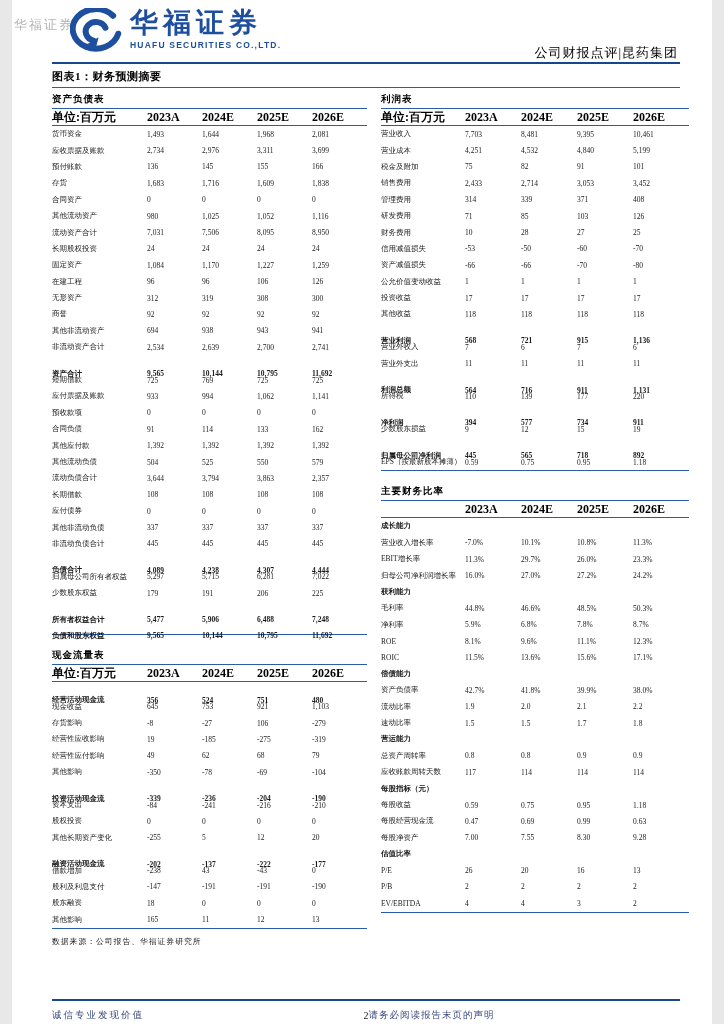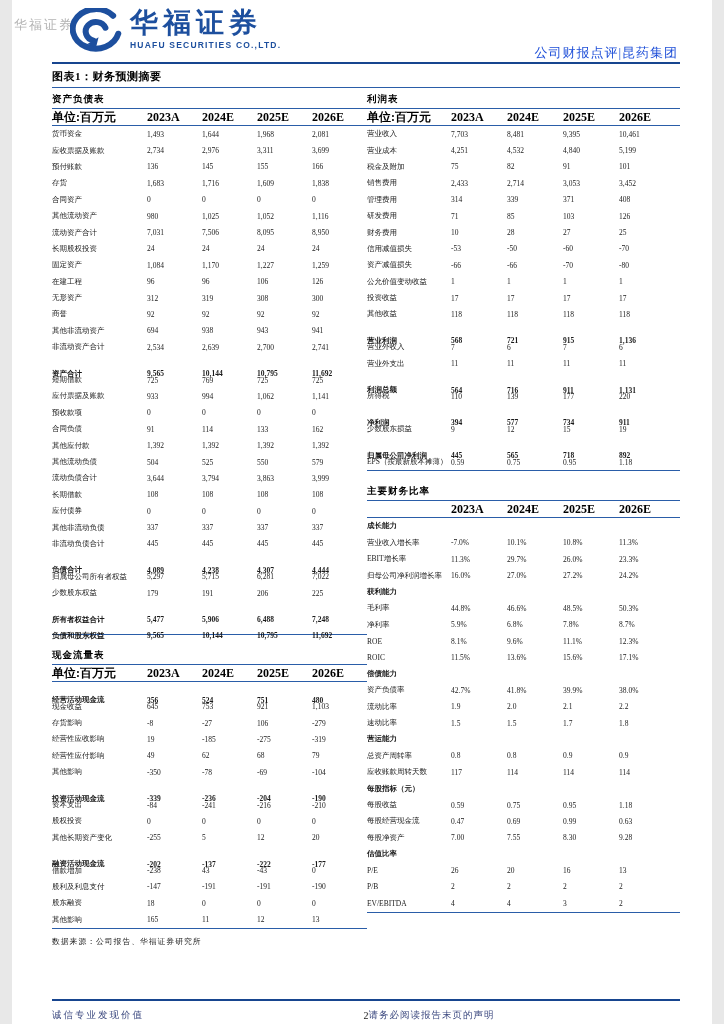--- a/index.html
+++ b/index.html
@@ -9,30 +9,30 @@
   
   .watermark { position:absolute; left:2px; top:16px; font-size:13px; color:#b4b4b4; letter-spacing:2px; z-index:0; }
 
   
   .header { position:relative; height:63px; }
   .brand { position:absolute; left:58px; top:8px; display:flex; align-items:flex-start; }
   .logo-icon { width:52px; height:48px; margin-right:8px; }
   .brand-text { display:flex; flex-direction:column; }
   .brand-cn { font-size:28px; font-weight:bold; color:#1d4f9e; letter-spacing:5px; line-height:30px; font-family:"Liberation Serif",serif; }
   .brand-en { font-size:8.5px; font-weight:bold; color:#1d4f9e; letter-spacing:1.2px; margin-top:2px; font-family:"Liberation Sans",sans-serif; }
-  .report-type { position:absolute; right:34px; top:44px; font-size:13px; color:#1d4ed8; letter-spacing:1px; }
+  .report-type { position:absolute; right:34px; top:44px; font-size:13px; color:#000000; letter-spacing:1px; }
   .header-rule { position:absolute; left:40px; right:32px; top:62px; border-bottom:2px solid #17458f; }
 
   
   .fig-band { margin:4px 32px 0 40px; padding-top:2px; }
   .fig-title { font-size:11px; font-weight:bold; color:#000; letter-spacing:0.5px; }
   .fig-rule { border-bottom:1.4px solid #2a5da8; margin-top:3px; }
 
   
-  .content { display:flex; margin:3px 32px 0 40px; }
+  .content { display:flex; margin:3px 32px 0 40px; gap:14px; }
   .col { flex:1; }
   .col-left  { width:318px; }
   .col-right { width:320px; }
 
   .sec-title { font-size:9.5px; font-weight:bold; color:#000; letter-spacing:1px; margin-top:2px; margin-bottom:2px; }
   .tbl { border-top:1.4px solid #2a5da8; border-bottom:1.8px solid #2a5da8; }
   .t-row { display:flex; align-items:center; height:16.4px; white-space:nowrap; }
   .t-head { border-bottom:1.4px solid #2a5da8; font-weight:bold; height:17px; }
   .t-head .t-label, .t-head .t-val { font-weight:bold; font-size:12px; color:#000; }
   .t-label { font-size:7.5px; color:#1a1a1a; overflow:visible; }
@@ -241,21 +241,21 @@
               <span class="t-val">504</span>
               <span class="t-val">525</span>
               <span class="t-val">550</span>
               <span class="t-val">579</span>
             </div>
             <div class="t-row">
               <span class="t-label">流动负债合计</span>
               <span class="t-val">3,644</span>
               <span class="t-val">3,794</span>
               <span class="t-val">3,863</span>
-              <span class="t-val">3,999</span>
+              <span class="t-val">2,357</span>
             </div>
             <div class="t-row">
               <span class="t-label">长期借款</span>
               <span class="t-val">108</span>
               <span class="t-val">108</span>
               <span class="t-val">108</span>
               <span class="t-val">108</span>
             </div>
             <div class="t-row">
               <span class="t-label">应付债券</span>

